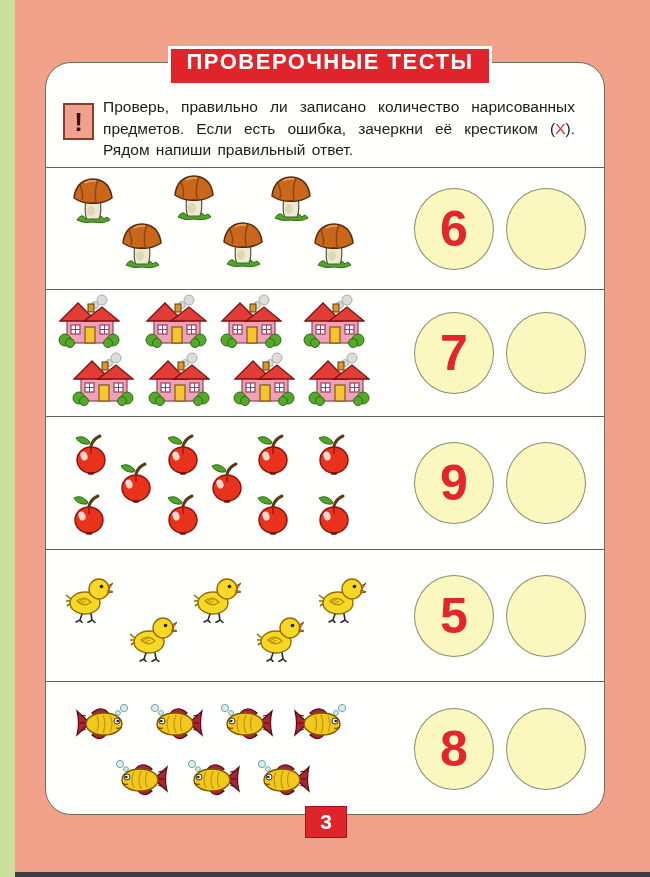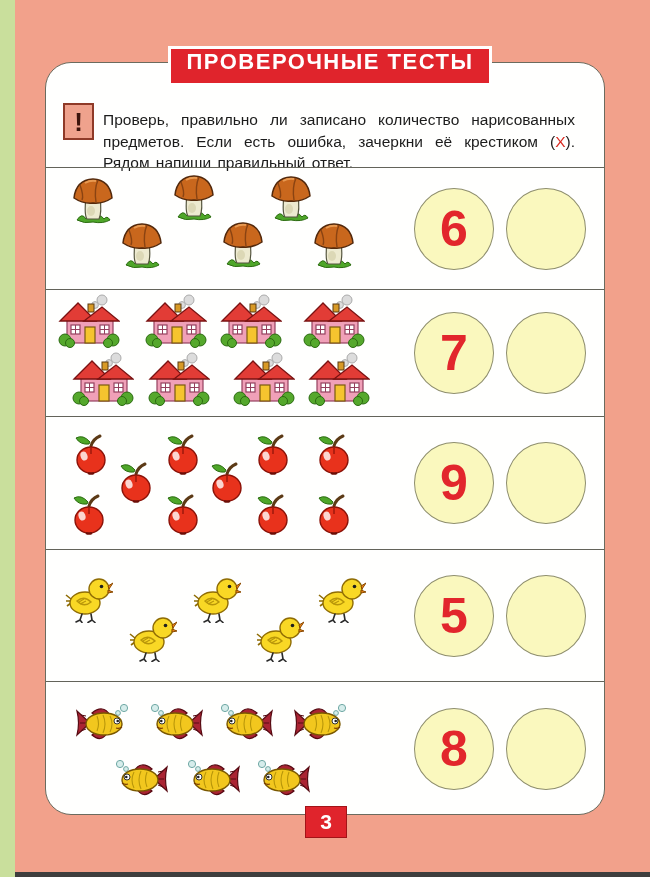--- a/index.html
+++ b/index.html
@@ -13,21 +13,21 @@
 
   .banner{position:absolute;left:168px;top:46px;width:318px;height:34px;z-index:6;
           background:#E0242C;border:3px solid #ffffff;box-sizing:content-box;
           display:flex;align-items:flex-start;justify-content:center;}
   .banner span{color:#ffffff;font-weight:bold;font-size:22px;letter-spacing:1.5px;}
 
   .instr-icon{position:absolute;left:17px;top:40px;width:31px;height:37px;
               background:#EFA28D;border:2px solid #8F3A28;box-sizing:border-box;
               display:flex;align-items:center;justify-content:center;}
   .instr-icon span{color:#3D140C;font-weight:bold;font-size:26px;line-height:1;}
-  .instr-text{position:absolute;left:57px;top:46px;width:472px;margin:0;
+  .instr-text{position:absolute;left:57px;top:33px;width:472px;margin:0;
               font-size:15.5px;line-height:21.5px;color:#1C1C1C;text-align:justify;
               word-spacing:2px;}
   .x-red{color:#D92B22;}
 
   .rows{position:absolute;left:0;top:0;width:100%;height:100%;}
   .row{position:absolute;left:0;width:100%;border-top:1px solid #63635A;box-sizing:border-box;}
   .sprite{position:absolute;transform:translate(-50%,-50%);line-height:0;}
   .sprite.flip{transform:translate(-50%,-50%) scaleX(-1);}
 
   .circle{position:absolute;top:50%;transform:translateY(-50%);

